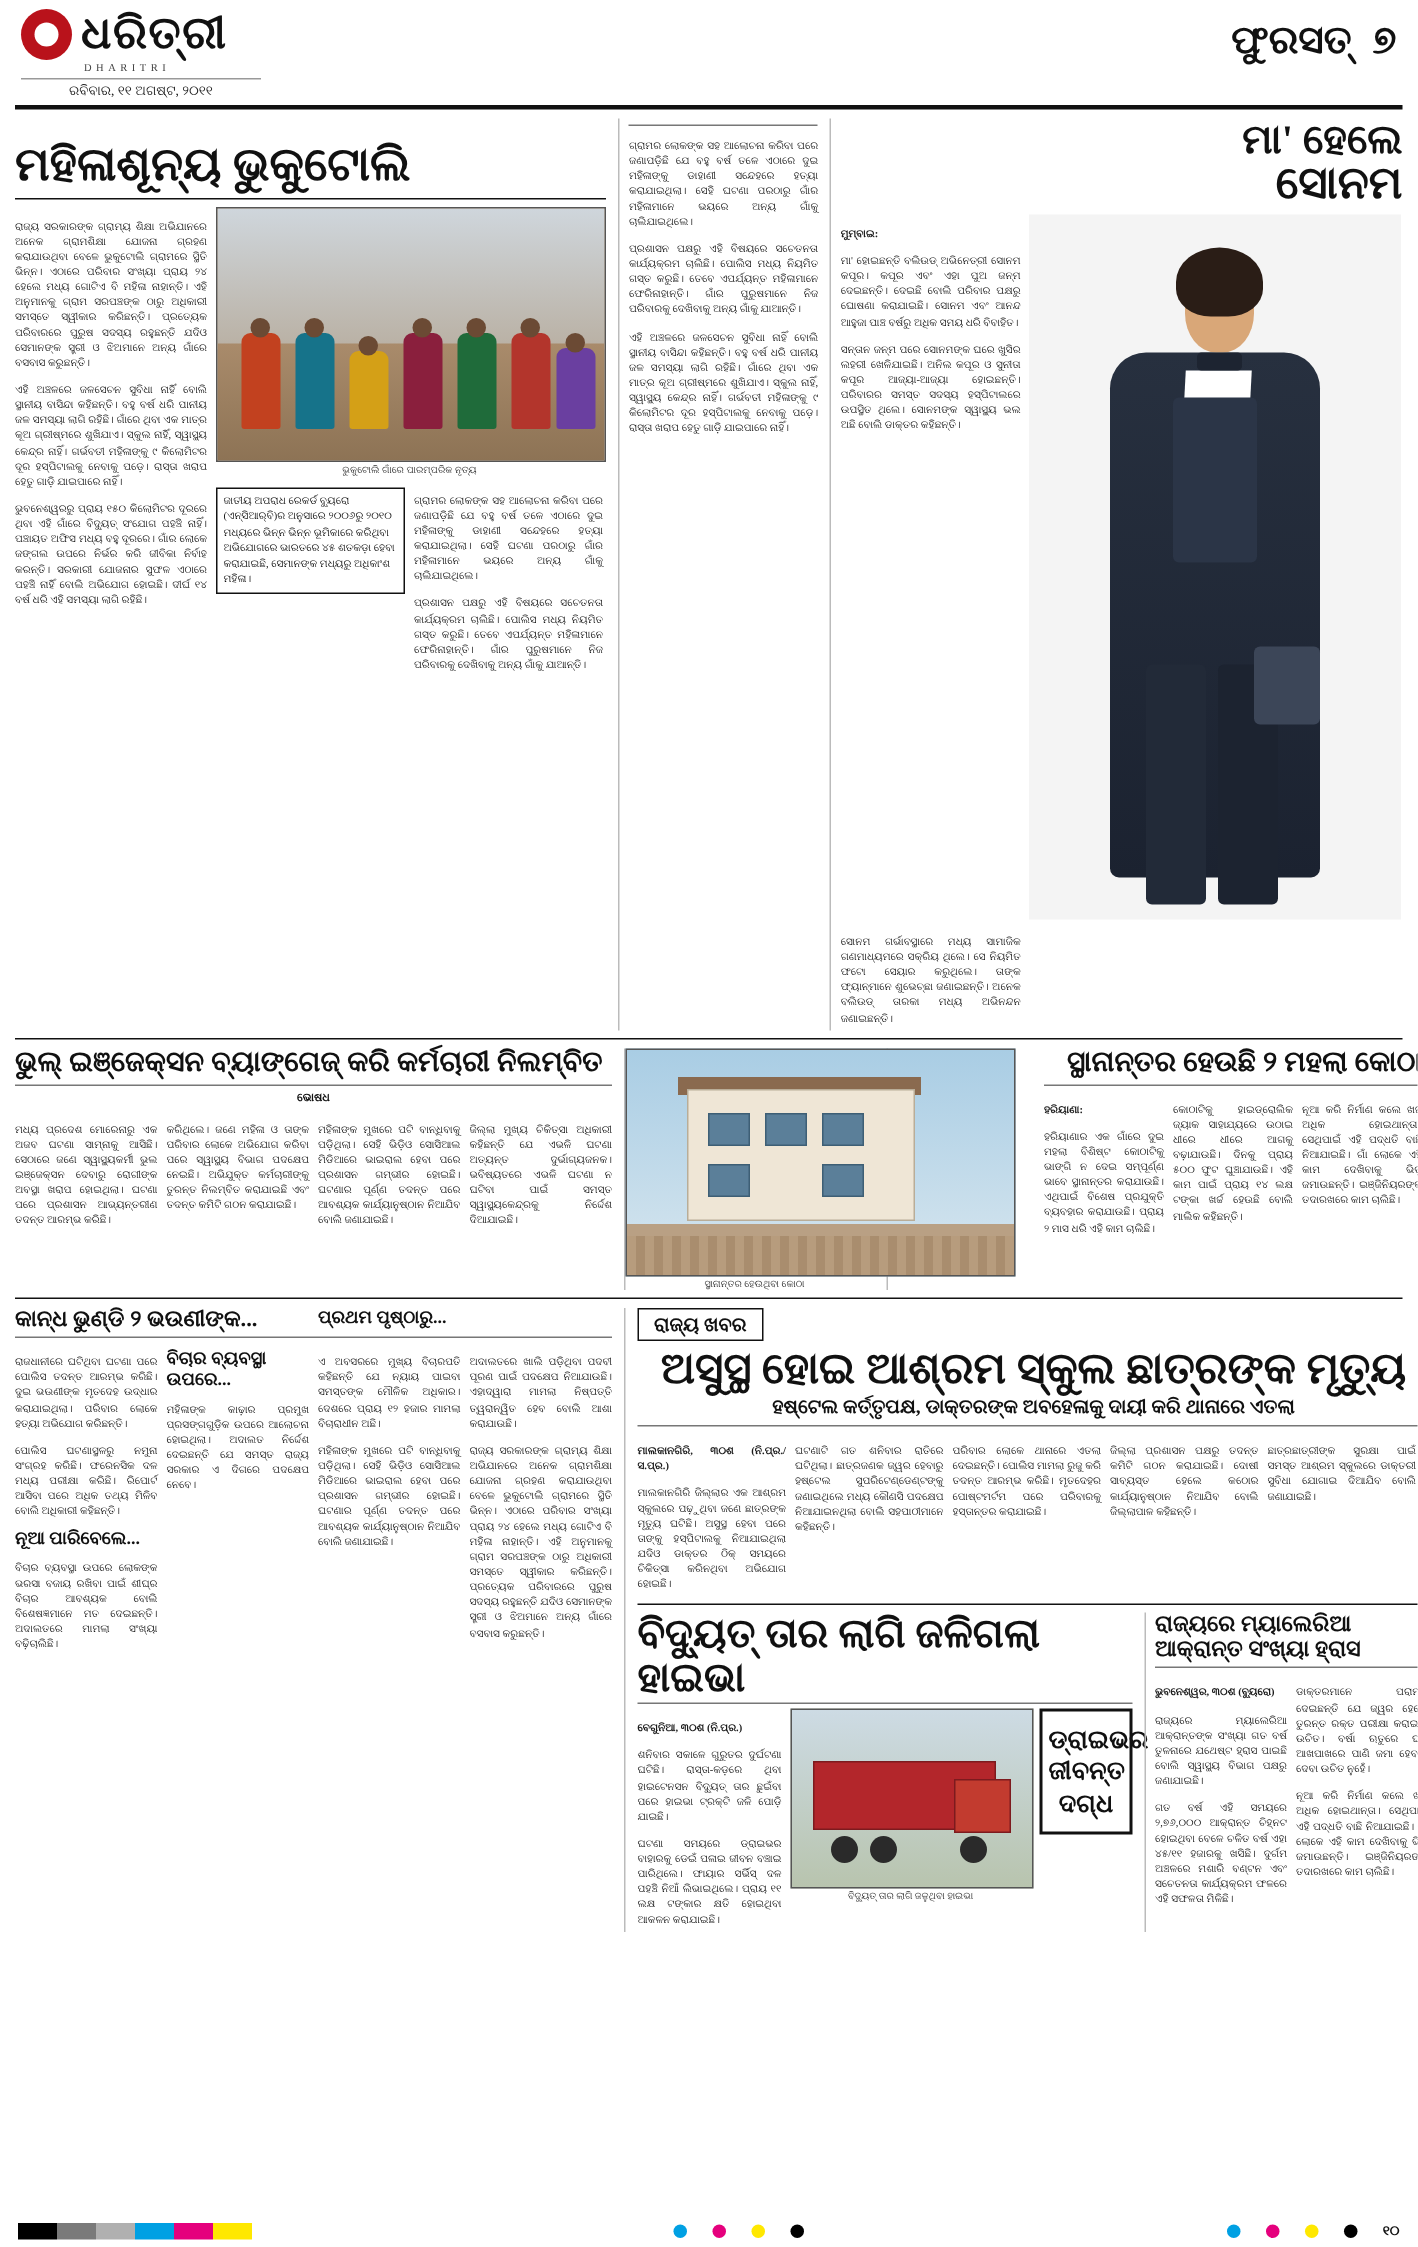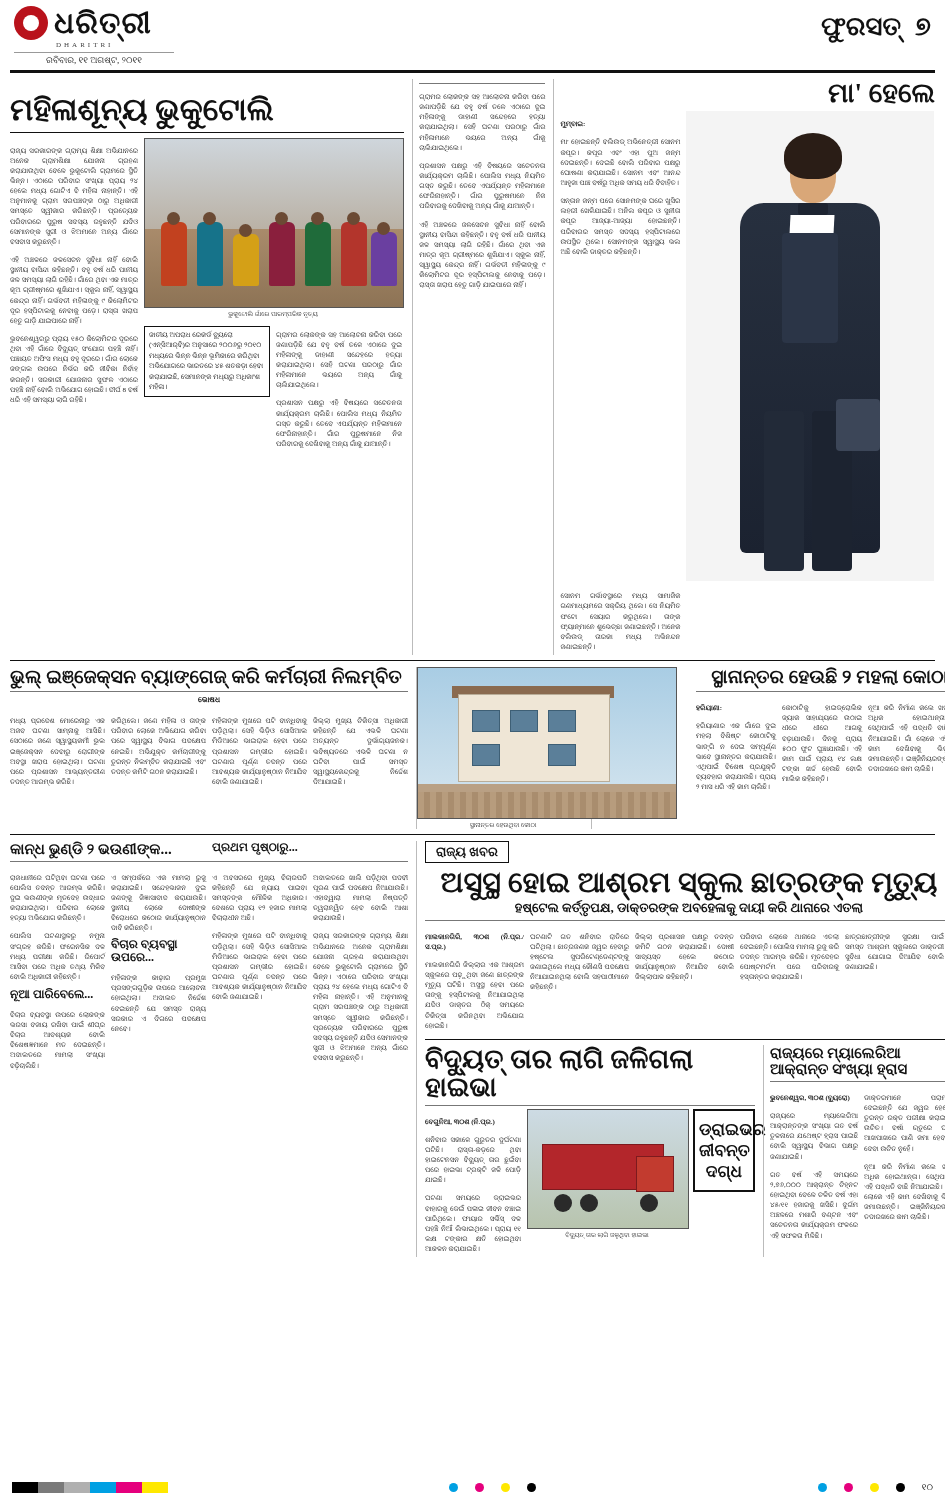--- a/index.html
+++ b/index.html
@@ -95,21 +95,21 @@
   .t-sky{position:absolute;inset:0;background:linear-gradient(#cddbe4,#b8c4ae);}
   .t-body{position:absolute;left:14px;top:34px;width:120px;height:44px;background:#b3262b;border:1px solid #7d1a1e;}
   .t-cab{position:absolute;left:108px;top:46px;width:36px;height:34px;background:#c23b2f;border:1px solid #7d1a1e;}
   .t-wheel{position:absolute;bottom:16px;width:18px;height:18px;border-radius:50%;background:#2a2a2a;}
   .drv-box{border:2px solid #111;text-align:center;font-size:17px;font-weight:700;line-height:1.25;padding:8px 4px;}
 
   
   .footbar{position:absolute;left:0;right:0;bottom:0;height:22px;display:flex;align-items:center;justify-content:space-between;padding:0 12px;box-sizing:border-box;}
   .swatches{display:flex;gap:0;}
   .sw{width:26px;height:11px;}
-  .dots{display:flex;gap:17px;align-items:center;}
+  .dots{display:flex;gap:17px;align-items:center;font-weight:bold;}
   .dot{width:9px;height:9px;border-radius:50%;}
   .pgno{font-size:9px;}
 </style>
 </head>
 <body>
 
 <div class="page">
 
   <div class="masthead">
     <div class="logo-wrap">
@@ -128,21 +128,21 @@
 
   <div class="top-band">
 
     <div class="zone-a">
       <div class="h-main">ମହିଳାଶୂନ୍ୟ ଭୁକୁଟୋଲି</div>
       <div class="rule"></div>
       <div class="a-body">
         <div class="a-col">
           <p>ରାଜ୍ୟ ସରକାରଙ୍କ ଗ୍ରାମ୍ୟ ଶିକ୍ଷା ଅଭିଯାନରେ ଅନେକ ଗ୍ରାମଶିକ୍ଷା ଯୋଜନା ଗ୍ରହଣ କରାଯାଉଥିବା ବେଳେ ଭୁକୁଟୋଲି ଗ୍ରାମରେ ସ୍ଥିତି ଭିନ୍ନ। ଏଠାରେ ପରିବାର ସଂଖ୍ୟା ପ୍ରାୟ ୨୪ ହେଲେ ମଧ୍ୟ ଗୋଟିଏ ବି ମହିଳା ନାହାନ୍ତି। ଏହି ଅନୁମାନକୁ ଗ୍ରାମ ସରପଞ୍ଚଙ୍କ ଠାରୁ ଅଧିକାରୀ ସମସ୍ତେ ସ୍ୱୀକାର କରିଛନ୍ତି। ପ୍ରତ୍ୟେକ ପରିବାରରେ ପୁରୁଷ ସଦସ୍ୟ ରହୁଛନ୍ତି ଯଦିଓ ସେମାନଙ୍କ ସ୍ତ୍ରୀ ଓ ଝିଅମାନେ ଅନ୍ୟ ଗାଁରେ ବସବାସ କରୁଛନ୍ତି।</p>
           <p>ଏହି ଅଞ୍ଚଳରେ ଜଳସେଚନ ସୁବିଧା ନାହିଁ ବୋଲି ସ୍ଥାନୀୟ ବାସିନ୍ଦା କହିଛନ୍ତି। ବହୁ ବର୍ଷ ଧରି ପାନୀୟ ଜଳ ସମସ୍ୟା ଲାଗି ରହିଛି। ଗାଁରେ ଥିବା ଏକ ମାତ୍ର କୂଅ ଗ୍ରୀଷ୍ମରେ ଶୁଖିଯାଏ। ସ୍କୁଲ ନାହିଁ, ସ୍ୱାସ୍ଥ୍ୟ କେନ୍ଦ୍ର ନାହିଁ। ଗର୍ଭବତୀ ମହିଳାଙ୍କୁ ୯ କିଲୋମିଟର ଦୂର ହସ୍ପିଟାଲକୁ ନେବାକୁ ପଡ଼େ। ରାସ୍ତା ଖରାପ ହେତୁ ଗାଡ଼ି ଯାଇପାରେ ନାହିଁ।</p>
-          <p>ଭୁବନେଶ୍ୱରରୁ ପ୍ରାୟ ୧୫୦ କିଲୋମିଟର ଦୂରରେ ଥିବା ଏହି ଗାଁରେ ବିଦ୍ୟୁତ୍ ସଂଯୋଗ ପହଞ୍ଚି ନାହିଁ। ପଞ୍ଚାୟତ ଅଫିସ ମଧ୍ୟ ବହୁ ଦୂରରେ। ଗାଁର ଲୋକେ ଜଙ୍ଗଲ ଉପରେ ନିର୍ଭର କରି ଜୀବିକା ନିର୍ବାହ କରନ୍ତି। ସରକାରୀ ଯୋଜନାର ସୁଫଳ ଏଠାରେ ପହଞ୍ଚି ନାହିଁ ବୋଲି ଅଭିଯୋଗ ହୋଇଛି। ଦୀର୍ଘ 8 ବର୍ଷ ଧରି ଏହି ସମସ୍ୟା ଲାଗି ରହିଛି।</p>
+          <p>ଭୁବନେଶ୍ୱରରୁ ପ୍ରାୟ ୧୫୦ କିଲୋମିଟର ଦୂରରେ ଥିବା ଏହି ଗାଁରେ ବିଦ୍ୟୁତ୍ ସଂଯୋଗ ପହଞ୍ଚି ନାହିଁ। ପଞ୍ଚାୟତ ଅଫିସ ମଧ୍ୟ ବହୁ ଦୂରରେ। ଗାଁର ଲୋକେ ଜଙ୍ଗଲ ଉପରେ ନିର୍ଭର କରି ଜୀବିକା ନିର୍ବାହ କରନ୍ତି। ସରକାରୀ ଯୋଜନାର ସୁଫଳ ଏଠାରେ ପହଞ୍ଚି ନାହିଁ ବୋଲି ଅଭିଯୋଗ ହୋଇଛି। ଦୀର୍ଘ ୧୪ ବର୍ଷ ଧରି ଏହି ସମସ୍ୟା ଲାଗି ରହିଛି।</p>
         </div>
         <div style="width:258px">
           <div class="a-photo">
             <div class="sky"></div>
               <div class="ground"></div>
             <div class="fig" style="left:16px;background:#c2411f"></div>
             <div class="fig" style="left:52px;background:#16738a"></div>
             <div class="fig" style="left:88px;background:#d4a017;height:52px"></div>
             <div class="fig" style="left:124px;background:#8a1f3d"></div>
             <div class="fig" style="left:160px;background:#1f6b3a"></div>
@@ -165,20 +165,21 @@
 
     <div class="zone-b col-rule" style="padding-left:6px">
       <div class="thin" style="margin:4px 0"></div>
       <p>ଗ୍ରାମର ଲୋକଙ୍କ ସହ ଆଲୋଚନା କରିବା ପରେ ଜଣାପଡ଼ିଛି ଯେ ବହୁ ବର୍ଷ ତଳେ ଏଠାରେ ଦୁଇ ମହିଳାଙ୍କୁ ଡାହାଣୀ ସନ୍ଦେହରେ ହତ୍ୟା କରାଯାଇଥିଲା। ସେହି ଘଟଣା ପରଠାରୁ ଗାଁର ମହିଳାମାନେ ଭୟରେ ଅନ୍ୟ ଗାଁକୁ ଚାଲିଯାଇଥିଲେ।</p>
       <p>ପ୍ରଶାସନ ପକ୍ଷରୁ ଏହି ବିଷୟରେ ସଚେତନତା କାର୍ଯ୍ୟକ୍ରମ ଚାଲିଛି। ପୋଲିସ ମଧ୍ୟ ନିୟମିତ ଗସ୍ତ କରୁଛି। ତେବେ ଏପର୍ଯ୍ୟନ୍ତ ମହିଳାମାନେ ଫେରିନାହାନ୍ତି। ଗାଁର ପୁରୁଷମାନେ ନିଜ ପରିବାରକୁ ଦେଖିବାକୁ ଅନ୍ୟ ଗାଁକୁ ଯାଆନ୍ତି।</p>
       <p>ଏହି ଅଞ୍ଚଳରେ ଜଳସେଚନ ସୁବିଧା ନାହିଁ ବୋଲି ସ୍ଥାନୀୟ ବାସିନ୍ଦା କହିଛନ୍ତି। ବହୁ ବର୍ଷ ଧରି ପାନୀୟ ଜଳ ସମସ୍ୟା ଲାଗି ରହିଛି। ଗାଁରେ ଥିବା ଏକ ମାତ୍ର କୂଅ ଗ୍ରୀଷ୍ମରେ ଶୁଖିଯାଏ। ସ୍କୁଲ ନାହିଁ, ସ୍ୱାସ୍ଥ୍ୟ କେନ୍ଦ୍ର ନାହିଁ। ଗର୍ଭବତୀ ମହିଳାଙ୍କୁ ୯ କିଲୋମିଟର ଦୂର ହସ୍ପିଟାଲକୁ ନେବାକୁ ପଡ଼େ। ରାସ୍ତା ଖରାପ ହେତୁ ଗାଡ଼ି ଯାଇପାରେ ନାହିଁ।</p>
     </div>
 
     <div class="zone-c col-rule" style="padding-left:6px">
       <div class="c-head">ମା' ହେଲେ</div>
+      <div class="c-head" style="font-size:30px">ସୋନମ</div>
       <div class="c-wrap" style="margin-top:4px">
         <div class="c-col">
           <p><span class="hl">ମୁମ୍ବାଇ:</span></p>
           <p>ମା' ହୋଇଛନ୍ତି ବଲିଉଡ୍ ଅଭିନେତ୍ରୀ ସୋନମ କପୂର। କପୂର ଏବଂ ଏହା ପୁଅ ଜନ୍ମ ଦେଇଛନ୍ତି। ଦେଇଛି ବୋଲି ପରିବାର ପକ୍ଷରୁ ଘୋଷଣା କରାଯାଇଛି। ସୋନମ ଏବଂ ଆନନ୍ଦ ଆହୁଜା ପାଞ୍ଚ ବର୍ଷରୁ ଅଧିକ ସମୟ ଧରି ବିବାହିତ।</p>
           <p>ସନ୍ତାନ ଜନ୍ମ ପରେ ସୋନମଙ୍କ ଘରେ ଖୁସିର ଲହରୀ ଖେଳିଯାଇଛି। ଅନିଲ କପୂର ଓ ସୁନୀତା କପୂର ଆଜ୍ୟା-ଆଜ୍ୟା ହୋଇଛନ୍ତି। ପରିବାରର ସମସ୍ତ ସଦସ୍ୟ ହସ୍ପିଟାଲରେ ଉପସ୍ଥିତ ଥିଲେ। ସୋନମଙ୍କ ସ୍ୱାସ୍ଥ୍ୟ ଭଲ ଅଛି ବୋଲି ଡାକ୍ତର କହିଛନ୍ତି।</p>
         </div>
         <div style="width:248px">
           <div class="sonam">
             <div class="s-body"></div>
             <div class="s-shirt"></div>
@@ -272,21 +273,20 @@
       </div>
       <div class="thin" style="margin:3px 0"></div>
       <div class="cols4">
         <div>
           <p>ରାଜଧାନୀରେ ଘଟିଥିବା ଘଟଣା ପରେ ପୋଲିସ ତଦନ୍ତ ଆରମ୍ଭ କରିଛି। ଦୁଇ ଭଉଣୀଙ୍କ ମୃତଦେହ ଉଦ୍ଧାର କରାଯାଇଥିଲା। ପରିବାର ଲୋକେ ହତ୍ୟା ଅଭିଯୋଗ କରିଛନ୍ତି।</p>
           <p>ପୋଲିସ ଘଟଣାସ୍ଥଳରୁ ନମୁନା ସଂଗ୍ରହ କରିଛି। ଫରେନସିକ ଦଳ ମଧ୍ୟ ପରୀକ୍ଷା କରିଛି। ରିପୋର୍ଟ ଆସିବା ପରେ ଅଧିକ ତଥ୍ୟ ମିଳିବ ବୋଲି ଅଧିକାରୀ କହିଛନ୍ତି।</p>
           <div class="h-xs" style="margin-top:6px">ନୂଆ ପାରିବେଲେ...</div>
           <p>ବିଚାର ବ୍ୟବସ୍ଥା ଉପରେ ଲୋକଙ୍କ ଭରସା ବଜାୟ ରଖିବା ପାଇଁ ଶୀଘ୍ର ବିଚାର ଆବଶ୍ୟକ ବୋଲି ବିଶେଷଜ୍ଞମାନେ ମତ ଦେଇଛନ୍ତି। ଅଦାଲତରେ ମାମଲା ସଂଖ୍ୟା ବଢ଼ିଚାଲିଛି।</p>
         </div>
         <div>
-          <p>ଏ ସମ୍ପର୍କରେ ଏକ ମାମଲା ରୁଜୁ କରାଯାଇଛି। ସନ୍ଦେହଭାଜନ ଦୁଇ ଜଣଙ୍କୁ ଜିଜ୍ଞାସାବାଦ କରାଯାଉଛି। ସ୍ଥାନୀୟ ଲୋକେ ଦୋଷୀଙ୍କ ବିରୋଧରେ କଠୋର କାର୍ଯ୍ୟାନୁଷ୍ଠାନ ଦାବି କରିଛନ୍ତି।</p>
           <div class="h-xs" style="margin:4px 0">ବିଚାର ବ୍ୟବସ୍ଥା ଉପରେ...</div>
           <p>ମହିଳାଙ୍କ କାଢ଼ାର ପ୍ରମୁଖ ପ୍ରସଙ୍ଗଗୁଡ଼ିକ ଉପରେ ଆଲୋଚନା ହୋଇଥିଲା। ଅଦାଲତ ନିର୍ଦ୍ଦେଶ ଦେଇଛନ୍ତି ଯେ ସମସ୍ତ ରାଜ୍ୟ ସରକାର ଏ ଦିଗରେ ପଦକ୍ଷେପ ନେବେ।</p>
         </div>
         <div>
           <p>ଏ ଅବସରରେ ମୁଖ୍ୟ ବିଚାରପତି କହିଛନ୍ତି ଯେ ନ୍ୟାୟ ପାଇବା ସମସ୍ତଙ୍କ ମୌଳିକ ଅଧିକାର। ଦେଶରେ ପ୍ରାୟ ୧୨ ହଜାର ମାମଲା ବିଚାରାଧୀନ ଅଛି।</p>
           <p>ମହିଳାଙ୍କ ମୁଖରେ ପଟି ବାନ୍ଧିବାକୁ ପଡ଼ିଥିଲା। ସେହି ଭିଡ଼ିଓ ସୋସିଆଲ ମିଡିଆରେ ଭାଇରାଲ ହେବା ପରେ ପ୍ରଶାସନ ଗମ୍ଭୀର ହୋଇଛି। ଘଟଣାର ପୂର୍ଣ୍ଣ ତଦନ୍ତ ପରେ ଆବଶ୍ୟକ କାର୍ଯ୍ୟାନୁଷ୍ଠାନ ନିଆଯିବ ବୋଲି ଜଣାଯାଇଛି।</p>
         </div>
         <div>
           <p>ଅଦାଲତରେ ଖାଲି ପଡ଼ିଥିବା ପଦବୀ ପୂରଣ ପାଇଁ ପଦକ୍ଷେପ ନିଆଯାଉଛି। ଏହାଦ୍ୱାରା ମାମଲା ନିଷ୍ପତ୍ତି ତ୍ୱରାନ୍ୱିତ ହେବ ବୋଲି ଆଶା କରାଯାଉଛି।</p>
           <p>ରାଜ୍ୟ ସରକାରଙ୍କ ଗ୍ରାମ୍ୟ ଶିକ୍ଷା ଅଭିଯାନରେ ଅନେକ ଗ୍ରାମଶିକ୍ଷା ଯୋଜନା ଗ୍ରହଣ କରାଯାଉଥିବା ବେଳେ ଭୁକୁଟୋଲି ଗ୍ରାମରେ ସ୍ଥିତି ଭିନ୍ନ। ଏଠାରେ ପରିବାର ସଂଖ୍ୟା ପ୍ରାୟ ୨୪ ହେଲେ ମଧ୍ୟ ଗୋଟିଏ ବି ମହିଳା ନାହାନ୍ତି। ଏହି ଅନୁମାନକୁ ଗ୍ରାମ ସରପଞ୍ଚଙ୍କ ଠାରୁ ଅଧିକାରୀ ସମସ୍ତେ ସ୍ୱୀକାର କରିଛନ୍ତି। ପ୍ରତ୍ୟେକ ପରିବାରରେ ପୁରୁଷ ସଦସ୍ୟ ରହୁଛନ୍ତି ଯଦିଓ ସେମାନଙ୍କ ସ୍ତ୍ରୀ ଓ ଝିଅମାନେ ଅନ୍ୟ ଗାଁରେ ବସବାସ କରୁଛନ୍ତି।</p>
@@ -301,24 +301,24 @@
       <div class="thin" style="margin:3px 0"></div>
       <div class="cols5">
         <div>
           <p><span class="hl">ମାଲକାନଗିରି, ୩୦ଶ (ନି.ପ୍ର./ସ.ପ୍ର.)</span></p>
           <p>ମାଲକାନଗିରି ଜିଲ୍ଲାର ଏକ ଆଶ୍ରମ ସ୍କୁଲରେ ପଢ଼ୁଥିବା ଜଣେ ଛାତ୍ରଙ୍କ ମୃତ୍ୟୁ ଘଟିଛି। ଅସୁସ୍ଥ ହେବା ପରେ ତାଙ୍କୁ ହସ୍ପିଟାଲକୁ ନିଆଯାଇଥିଲା ଯଦିଓ ଡାକ୍ତର ଠିକ୍ ସମୟରେ ଚିକିତ୍ସା କରିନଥିବା ଅଭିଯୋଗ ହୋଇଛି।</p>
         </div>
         <div>
             <p>ଘଟଣାଟି ଗତ ଶନିବାର ରାତିରେ ଘଟିଥିଲା। ଛାତ୍ରଜଣକ ଜ୍ୱର ହେବାରୁ ହଷ୍ଟେଲ ସୁପରିଟେଣ୍ଡେଣ୍ଟଙ୍କୁ ଜଣାଇଥିଲେ ମଧ୍ୟ କୌଣସି ପଦକ୍ଷେପ ନିଆଯାଇନଥିଲା ବୋଲି ସହପାଠୀମାନେ କହିଛନ୍ତି।</p>
           </div>
         <div>
+            <p>ପରିବାର ଲୋକେ ଥାନାରେ ଏତଲା ଦେଇଛନ୍ତି। ପୋଲିସ ମାମଲା ରୁଜୁ କରି ତଦନ୍ତ ଆରମ୍ଭ କରିଛି। ମୃତଦେହର ପୋଷ୍ଟମର୍ଟମ ପରେ ପରିବାରକୁ ହସ୍ତାନ୍ତର କରାଯାଇଛି।</p>
+          </div>
+        <div>
             <p>ଜିଲ୍ଲା ପ୍ରଶାସନ ପକ୍ଷରୁ ତଦନ୍ତ କମିଟି ଗଠନ କରାଯାଇଛି। ଦୋଷୀ ସାବ୍ୟସ୍ତ ହେଲେ କଠୋର କାର୍ଯ୍ୟାନୁଷ୍ଠାନ ନିଆଯିବ ବୋଲି ଜିଲ୍ଲାପାଳ କହିଛନ୍ତି।</p>
-          </div>
-        <div>
-            <p>ପରିବାର ଲୋକେ ଥାନାରେ ଏତଲା ଦେଇଛନ୍ତି। ପୋଲିସ ମାମଲା ରୁଜୁ କରି ତଦନ୍ତ ଆରମ୍ଭ କରିଛି। ମୃତଦେହର ପୋଷ୍ଟମର୍ଟମ ପରେ ପରିବାରକୁ ହସ୍ତାନ୍ତର କରାଯାଇଛି।</p>
           </div>
         <div>
             <p>ଛାତ୍ରଛାତ୍ରୀଙ୍କ ସୁରକ୍ଷା ପାଇଁ ସମସ୍ତ ଆଶ୍ରମ ସ୍କୁଲରେ ଡାକ୍ତରୀ ସୁବିଧା ଯୋଗାଇ ଦିଆଯିବ ବୋଲି ଜଣାଯାଇଛି।</p>
           </div>
       </div>
 
       <div class="rule"></div>
 
       <div style="display:flex;gap:8px">
 

